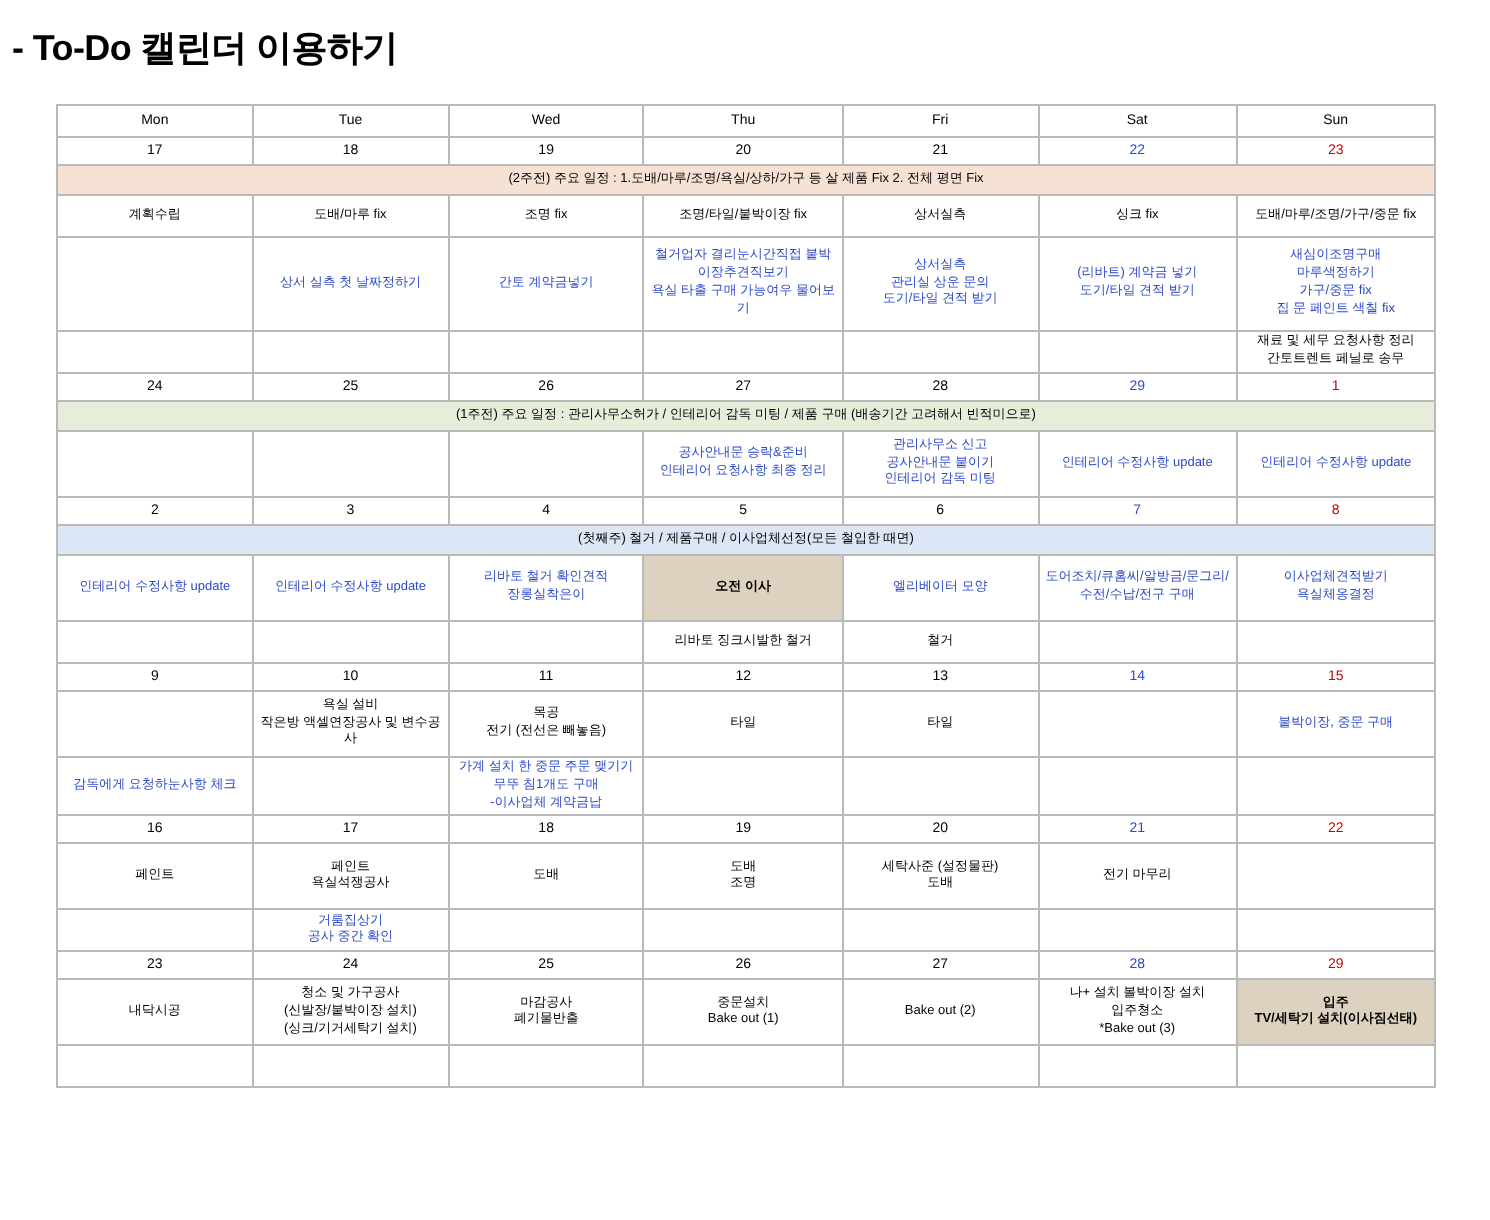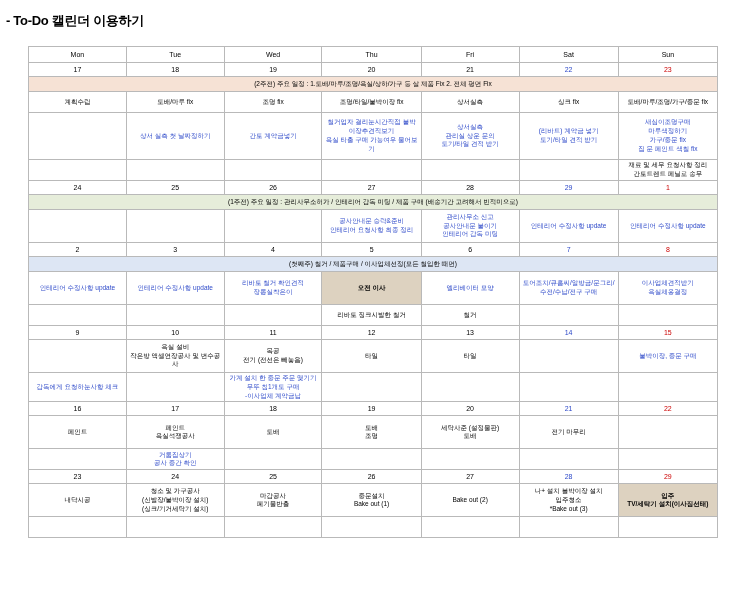--- a/index.html
+++ b/index.html
@@ -8,21 +8,21 @@
     background: #ffffff;
   }
   body {
     width: 745px;
     height: 610px;
     font-family: "Liberation Sans", sans-serif;
     color: #000000;
     overflow: hidden;
   }
   .page-title {
-    font-size: 13px;
+    font-size: 18px;
     font-weight: bold;
     margin: 12px 0 0 6px;
     letter-spacing: -0.3px;
   }
   .cal-wrap {
     margin: 16px 28px 0 28px;
   }
   table.cal {
     border-collapse: collapse;
     table-layout: fixed;

